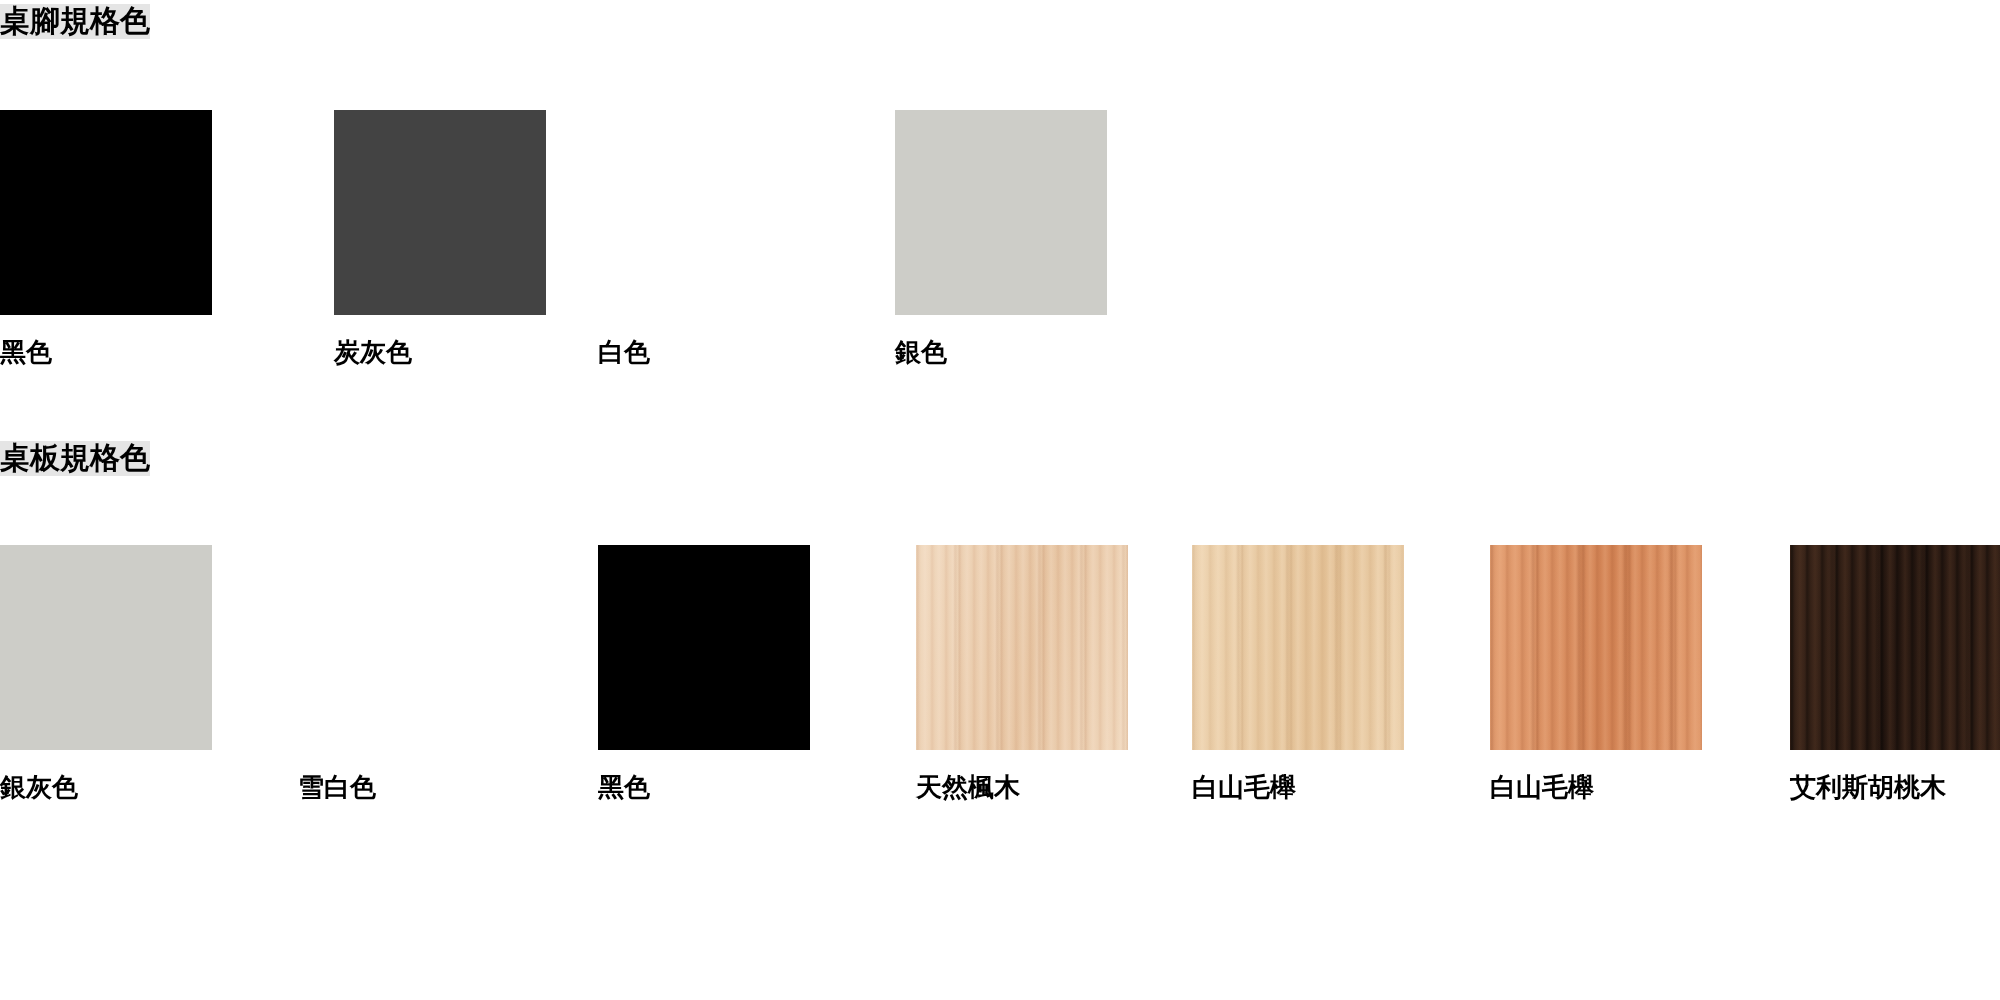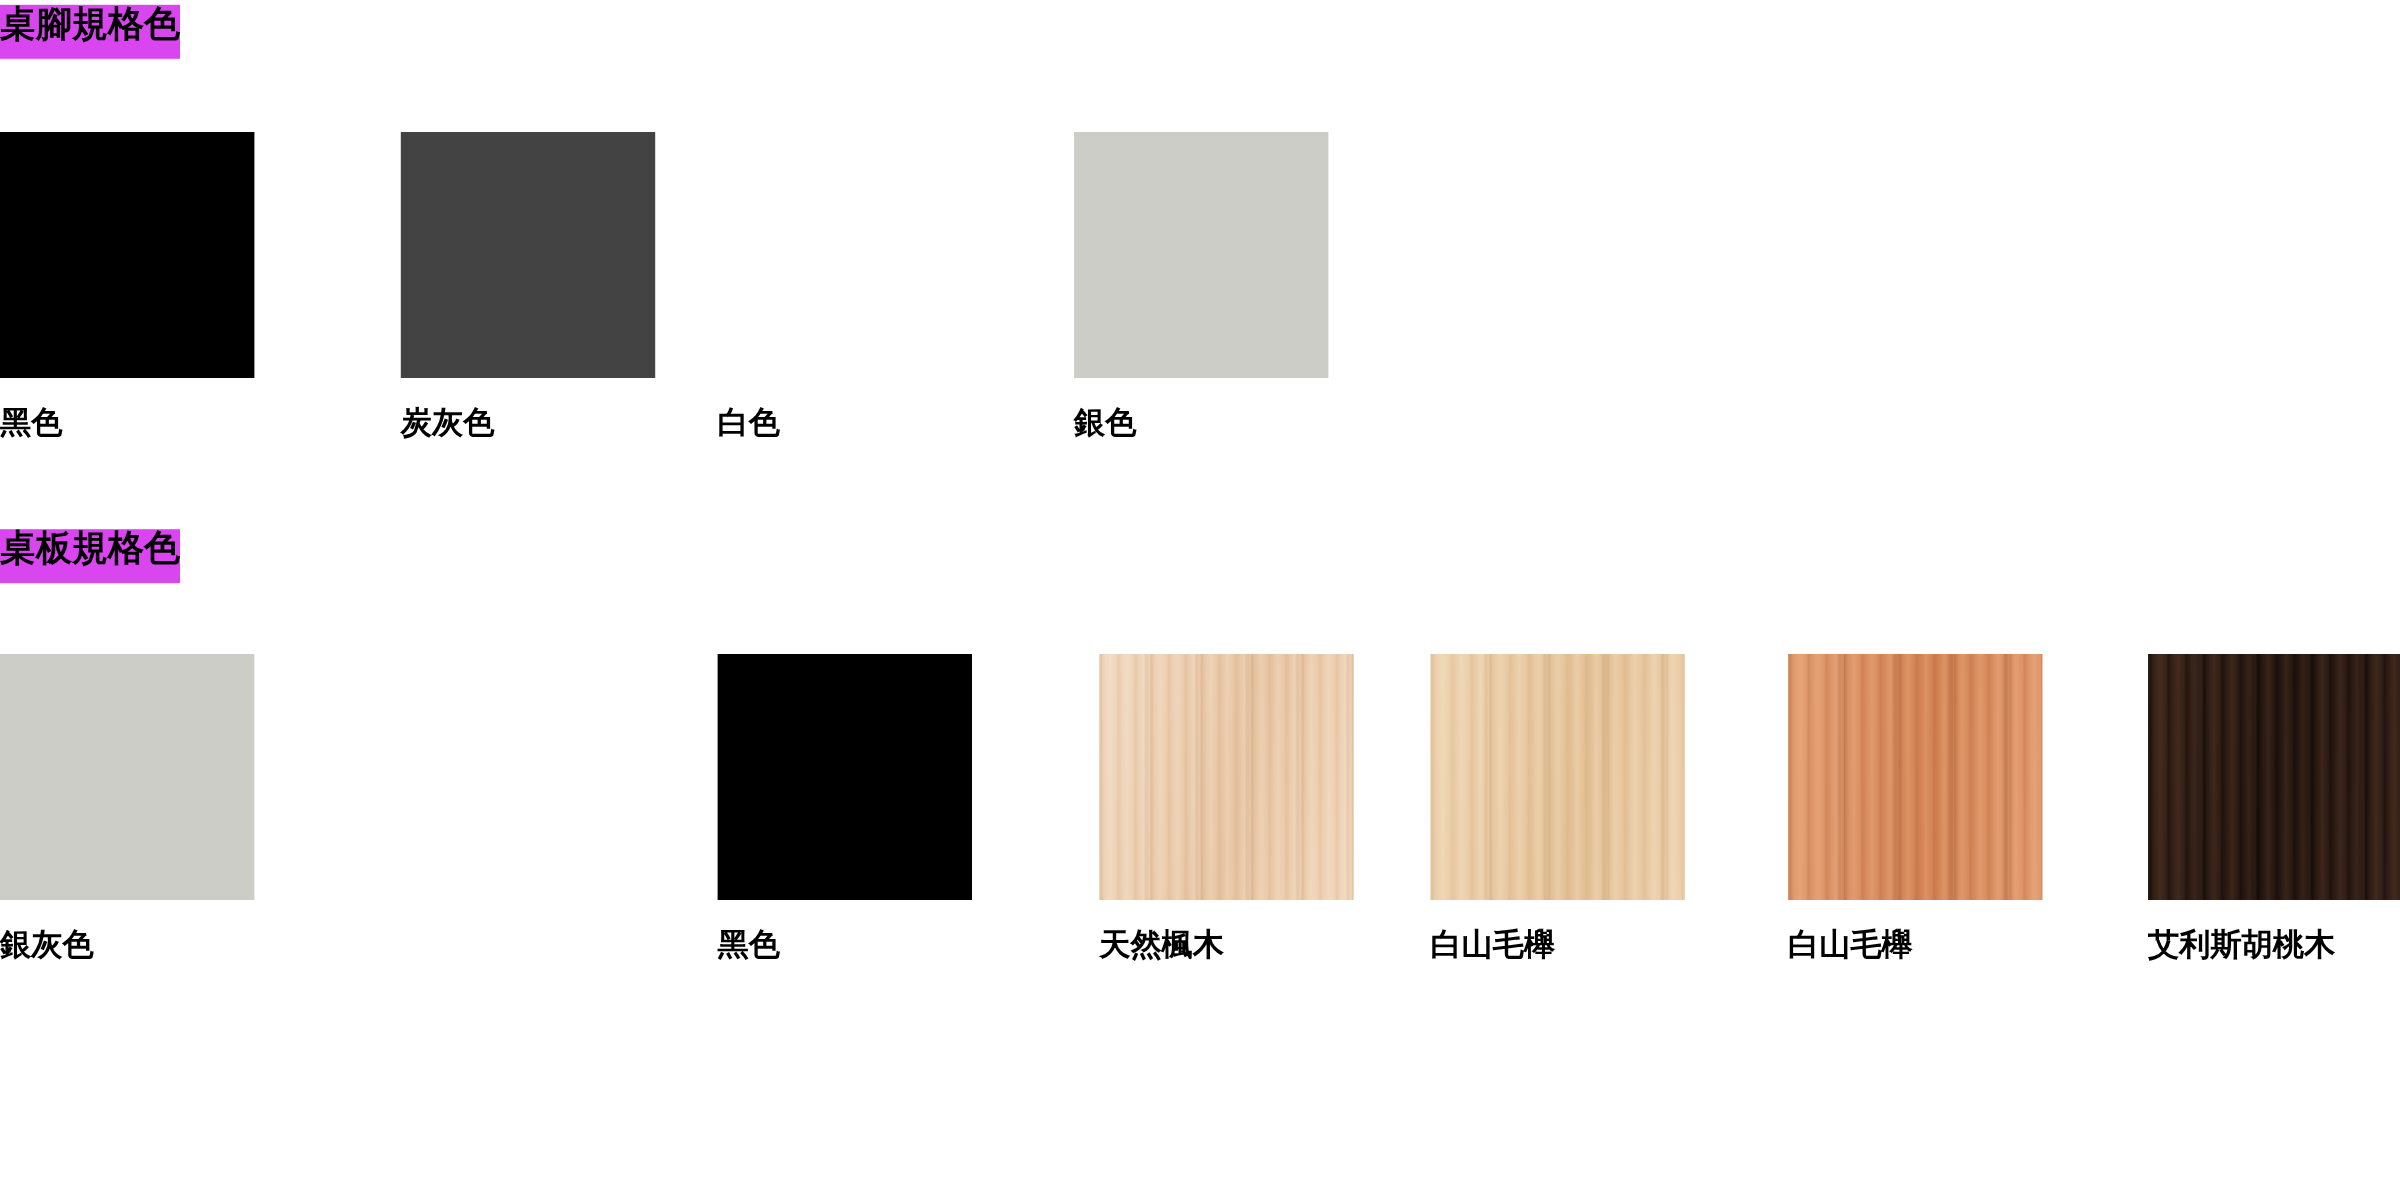--- a/index.html
+++ b/index.html
@@ -27,22 +27,22 @@
     position: absolute;
     left: 0px;
     font-size: 30px;
     font-weight: bold;
     color: #000000;
     line-height: 1;
     white-space: nowrap;
     letter-spacing: 0px;
   }
   .section-heading .hl {
-    background: #d946ef;
-    padding: 0 0 12px 0;
+    background: #e5e5e5;
+    padding: 0 0 2px 0;
     box-decoration-break: clone;
     margin-top: 48px;
     -webkit-box-decoration-break: clone;
   }
   #heading-legs { top: 6px; }
   #heading-top  { top: 443px; text-align: right; }
 
   
   .swatch-row {
     position: absolute;
@@ -190,20 +190,24 @@
     <span class="hl">桌板規格色</span>
   </div>
 
   <div class="swatch-row" id="row-top">
 
     <div class="swatch-item" style="left:0px;">
       <div class="swatch-chip" style="background-color:#cdcdc8;"></div>
       <div class="swatch-label">銀灰色</div>
     </div>
 
+    <div class="swatch-item" style="left:298px;">
+      <div class="swatch-chip invisible-white" style="background-color:#ffffff;"></div>
+      <div class="swatch-label">雪白色</div>
+    </div>
 
     <div class="swatch-item" style="left:598px;">
       <div class="swatch-chip" style="background-color:#000000;"></div>
       <div class="swatch-label">黑色</div>
     </div>
 
     <div class="swatch-item" style="left:895px;padding-left:21px;">
       <div class="swatch-chip tex-maple"></div>
       <div class="swatch-label">天然楓木</div>
     </div>

